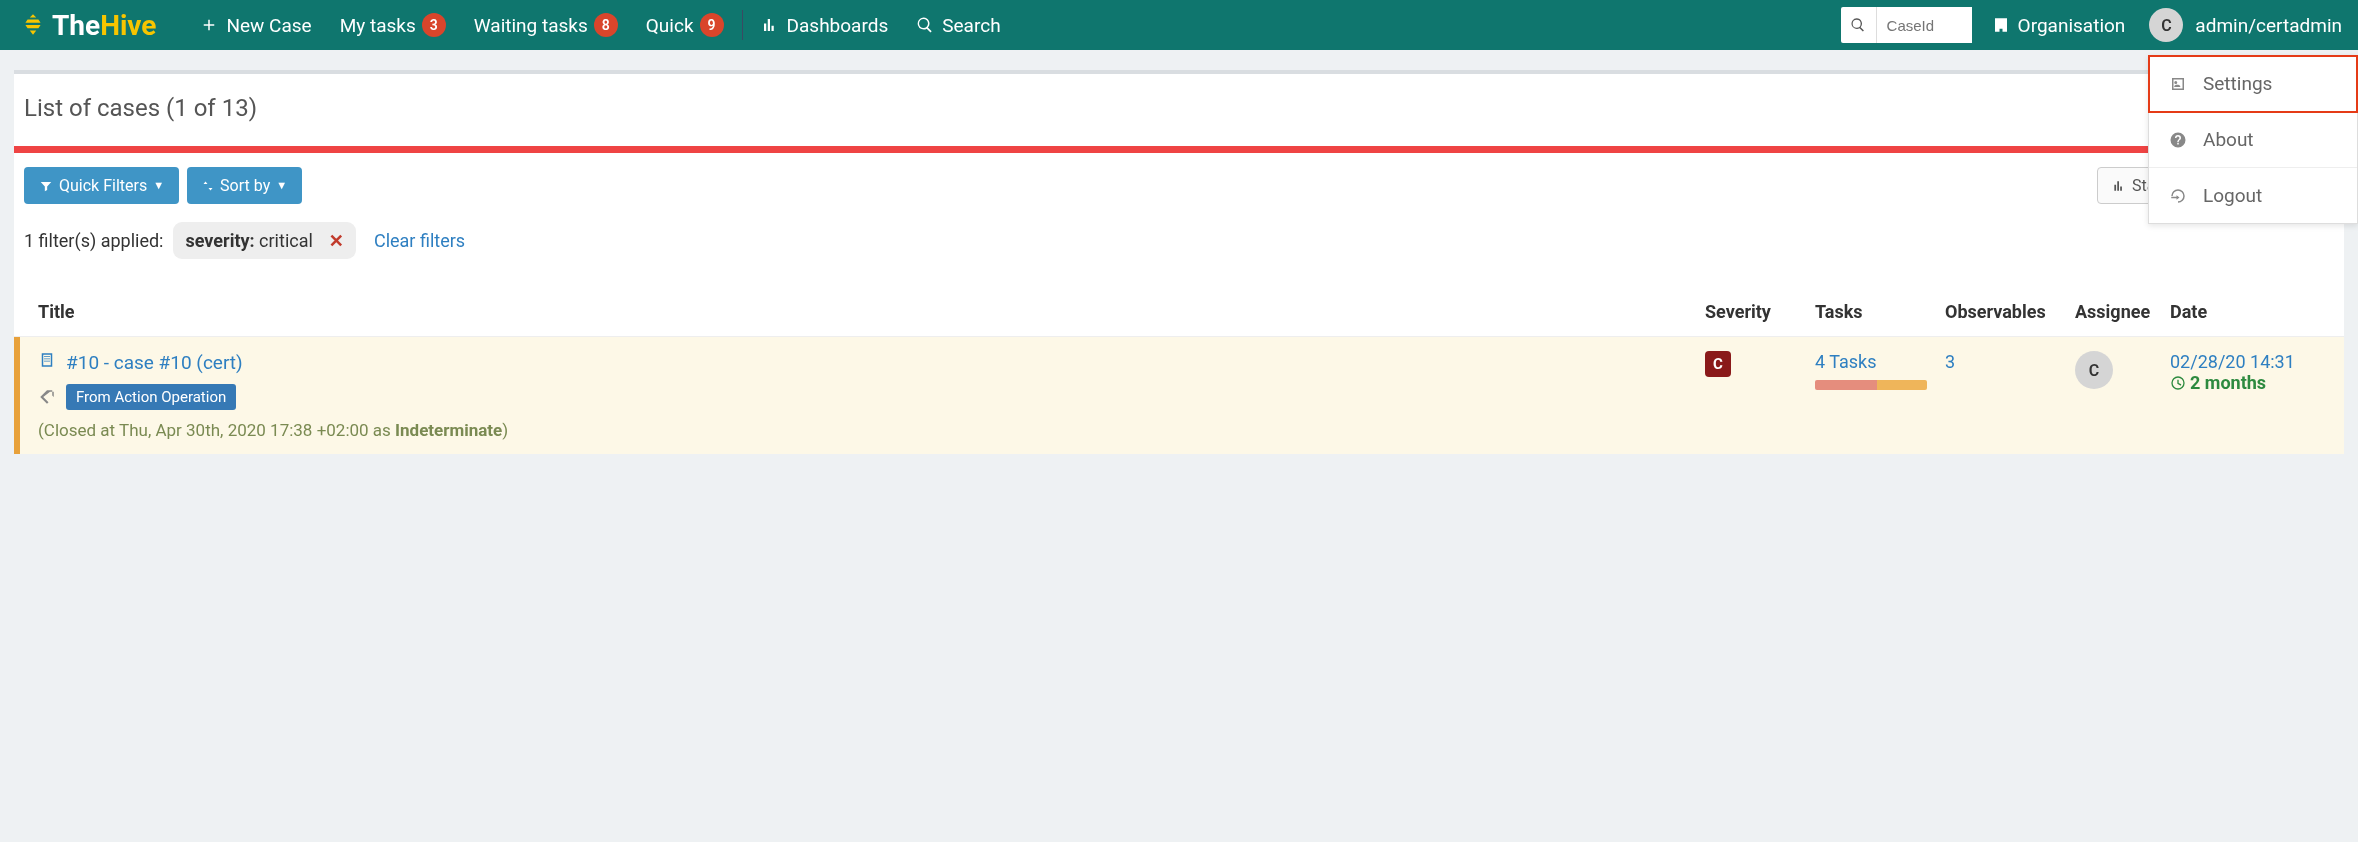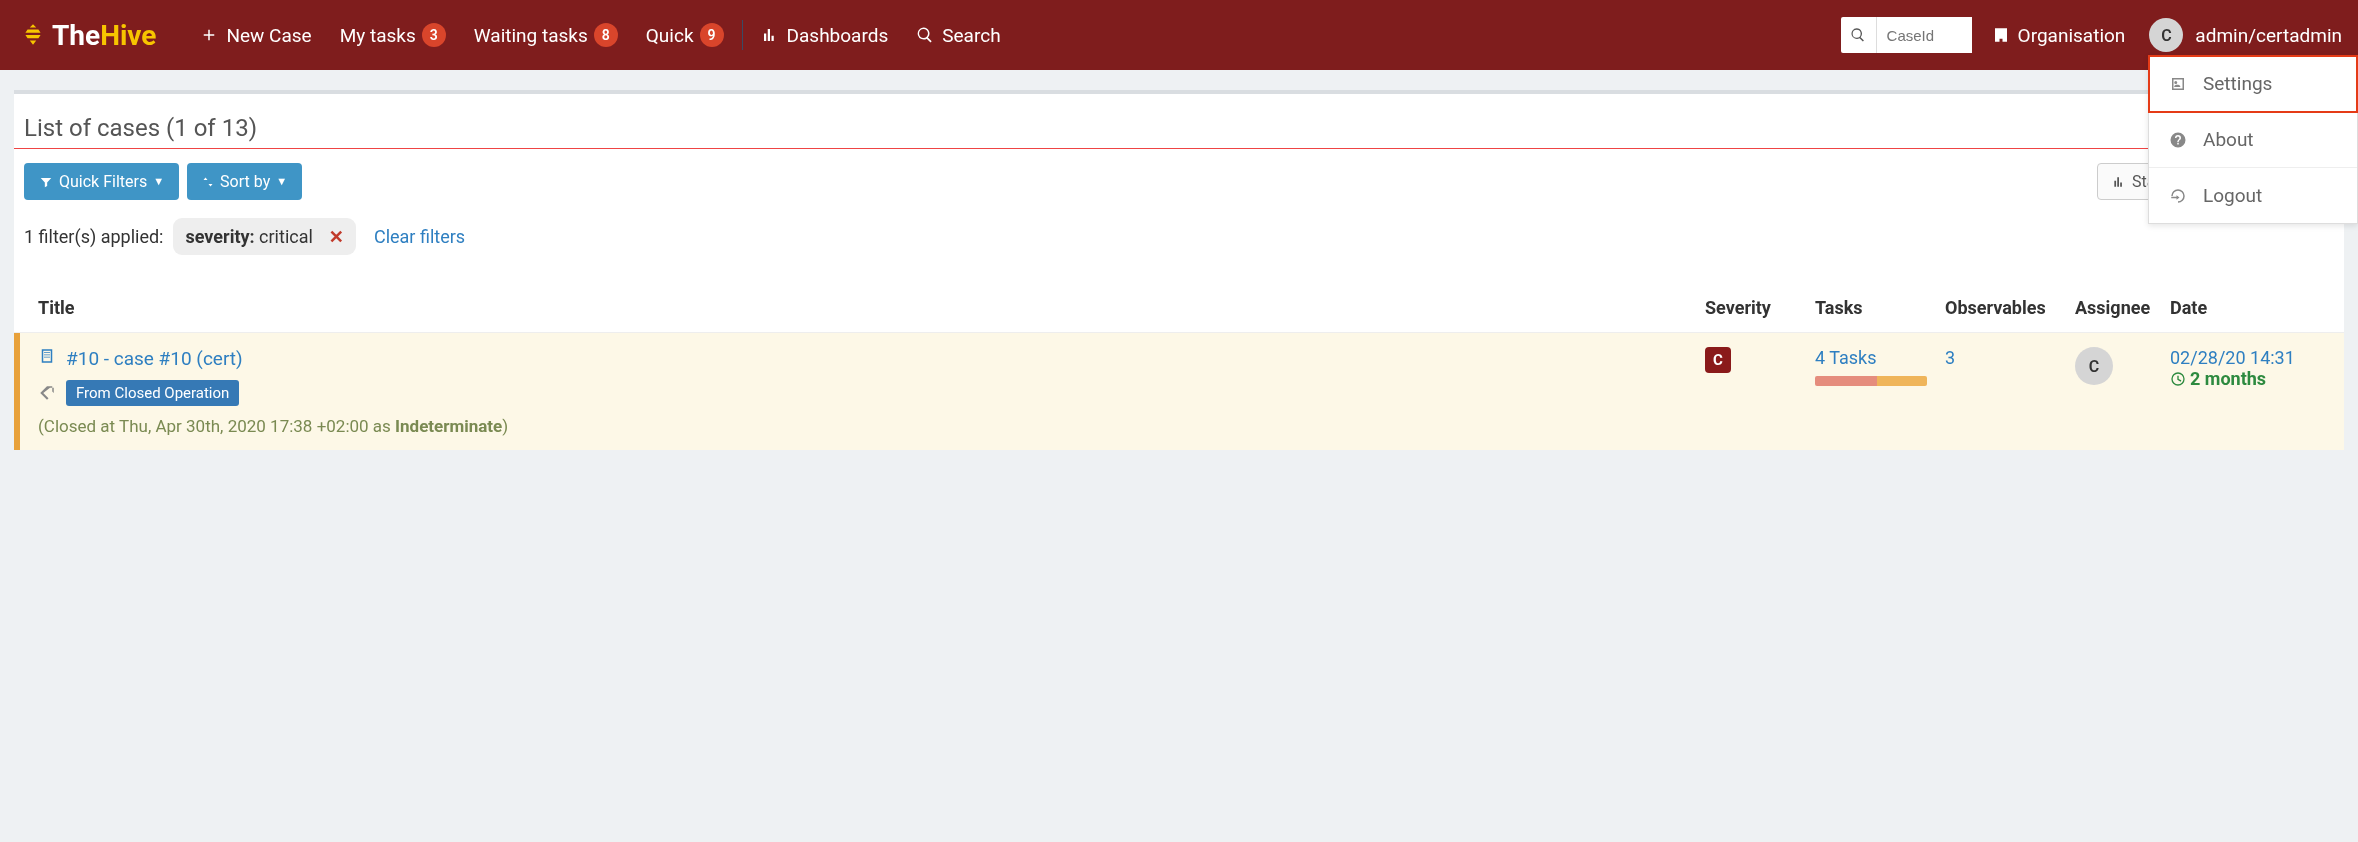--- a/index.html
+++ b/index.html
@@ -4,25 +4,25 @@
 <style>
   * { box-sizing: border-box; margin: 0; padding: 0; }
   body {
     font-family: -apple-system, BlinkMacSystemFont, "Segoe UI", Roboto, "Helvetica Neue", Arial, sans-serif;
     background: #eef1f3;
     color: #333;
     font-size: 16px;
   }
   
   .navbar {
-    background: #7f1d1d;
+    background: #0f766e;
     color: #fff;
     display: flex;
     align-items: center;
-    height: 70px;
+    height: 50px;
     padding: 0 10px 0 20px;
     position: relative;
     z-index: 5;
   }
   .logo {
     display: flex;
     align-items: center;
     font-weight: 700;
     font-size: 28px;
     color: #fff;
@@ -122,22 +122,22 @@
   .content {
     padding:20px 14px;
   }
   .panel {
     background:#fff;
     border-top:4px solid #d9dde1;
   }
   .panel-title {
     font-size:24px;
     color:#555;
-    padding:20px 10px 6px;
-    border-bottom:1px solid #ef4444;
+    padding:20px 10px 24px;
+    border-bottom:7px solid #ef4444;
     font-weight:400;
   }
   .toolbar {
     display:flex;
     align-items:center;
     padding:14px 10px;
   }
   .btn {
     display:inline-flex;
     align-items:center;
@@ -445,21 +445,21 @@
               </svg>
           </span>
           <span>#10 - case #10 (cert)</span>
         </div>
         <div class="tag-row">
           <span class="ticon">
             <svg width="18" height="18" viewBox="0 0 24 24">
                 <path fill="#888" d="M21 12l-9 9-9-9 9-9h7v7l2 2zM7 12l7 7 7-7V5h-5l-9 7z"></path>
               </svg>
           </span>
-          <span class="tag">From Closed Operation</span>
+          <span class="tag">From Action Operation</span>
         </div>
         <div class="closed-note">
           <span>(Closed at Thu, Apr 30th, 2020 17:38 +02:00 as </span><b>Indeterminate</b><span>)</span>
         </div>
       </div>
 
       <div class="col-sev">
         <div class="sev-badge">C</div>
       </div>
 

